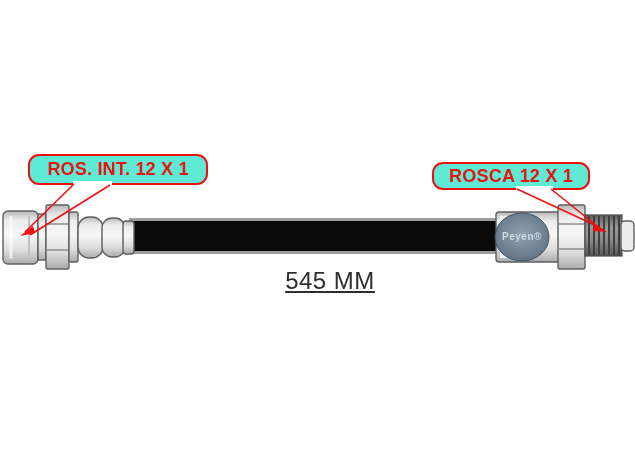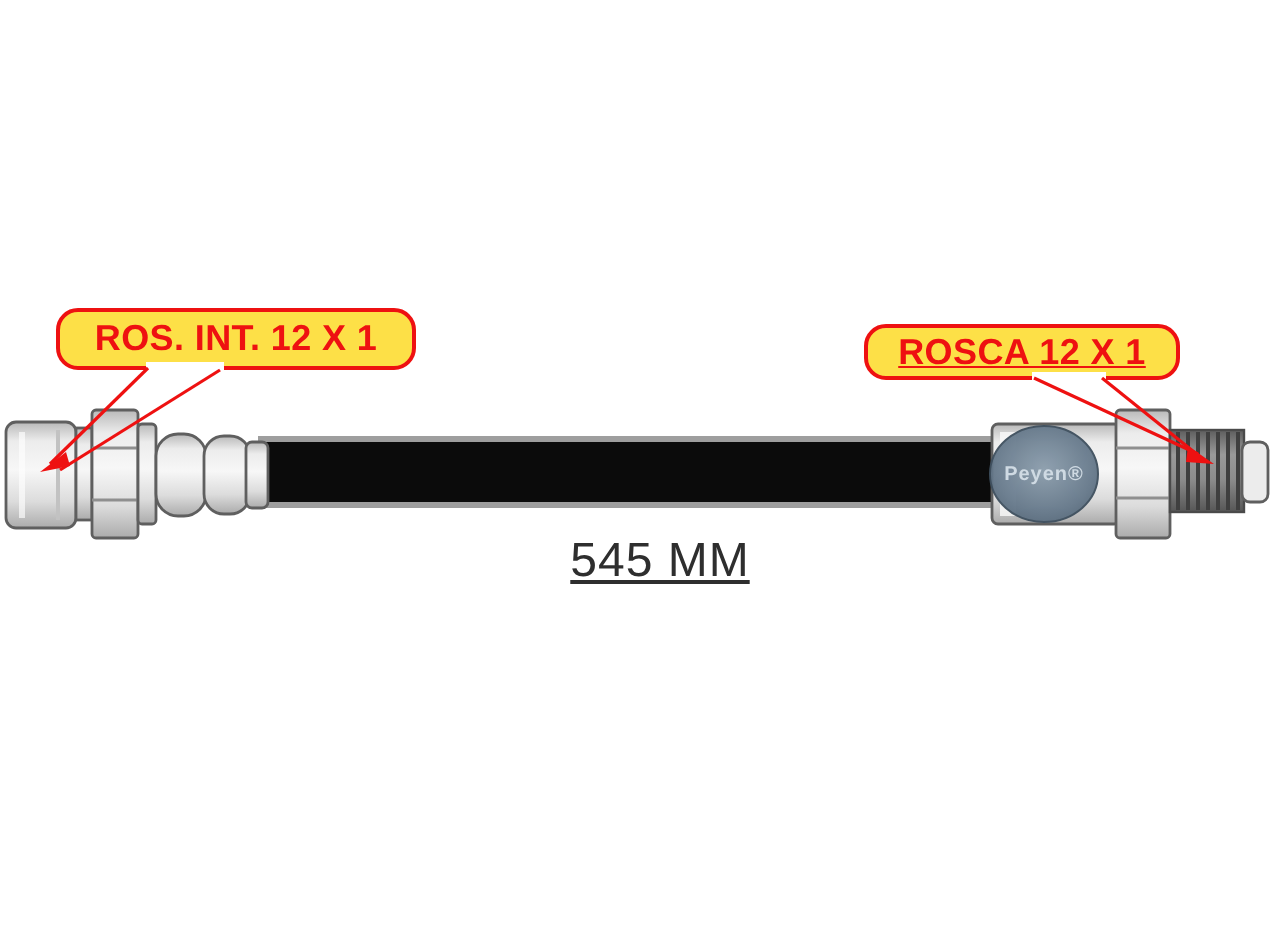--- a/index.html
+++ b/index.html
@@ -27,32 +27,32 @@
     position: absolute;
     left: 0; top: 0;
     z-index: 5;
     pointer-events: none;
   }
   .callout-box {
     position: absolute;
     z-index: 3;
     border: 2px solid var(--callout-red);
     border-radius: 11px;
-    background: #fde047;
+    background: #5eead4;
     color: var(--callout-red);
     font-weight: bold;
     font-size: 18px;
     letter-spacing: 0.2px;
     display: flex;
     align-items: center;
     justify-content: center;
     white-space: nowrap;
   }
   .callout-left  { left: 28px;  top: 154px; width: 180px; height: 31px; }
-  .callout-right { left: 432px; top: 162px; width: 158px; height: 28px; text-decoration: underline; }
+  .callout-right { left: 432px; top: 162px; width: 158px; height: 28px; }
   .dimension {
     position: absolute;
     z-index: 3;
     left: 250px;
     top: 267px;
     width: 160px;
     text-align: center;
     font-size: 24px;
     line-height: 28px;
     color: var(--dimension-gray);

